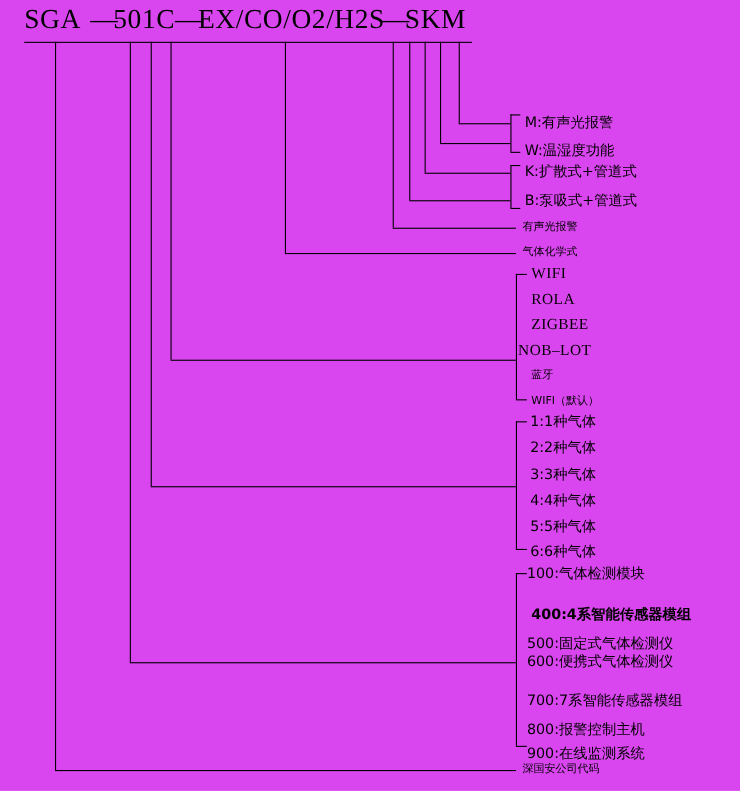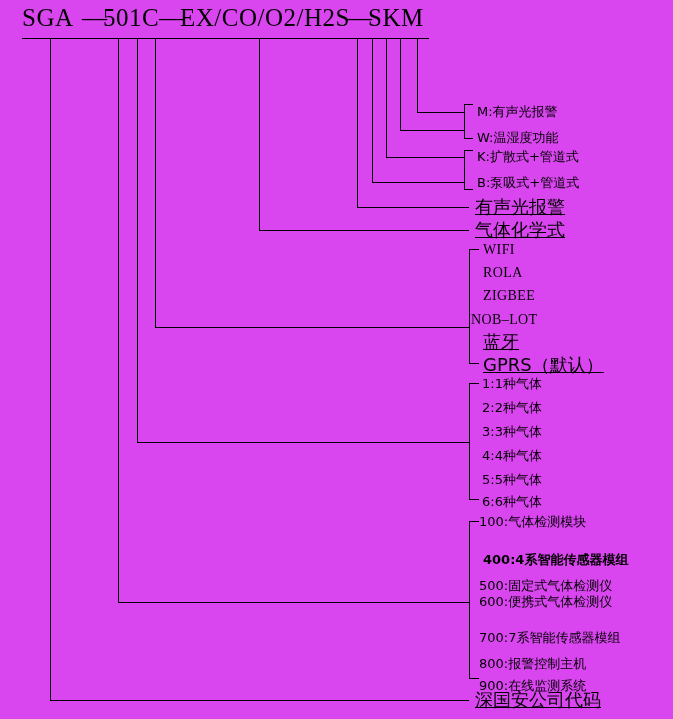--- a/index.html
+++ b/index.html
@@ -52,22 +52,21 @@
   }
   .lbl {
     position: absolute;
     font-family: "Liberation Serif", serif;
     font-size: 13.5px;
     white-space: nowrap;
     line-height: 16px;
   }
   .lbl.cn {
     font-family: "DejaVu Sans", sans-serif;
-    font-size: 18px;
-    text-decoration: underline;
+    font-size: 10px;
   }
   .lbl.mixed {
     font-family: "DejaVu Sans", sans-serif;
     font-size: 13px;
   }
   .lbl.en {
     font-family: "Liberation Serif", serif;
     font-size: 14px;
     letter-spacing: 0.4px;
   }
@@ -123,21 +122,21 @@
   <div class="hl" style="left:155px; top:327px; width:314px;"></div>
   <div class="vl" style="left:469px; top:249px; height:114px;"></div>
   <div class="hl" style="left:469px; top:249px; width:10px;"></div>
   <div class="hl" style="left:469px; top:363px; width:10px;"></div>
 
   <div class="lbl en" style="left:483px; top:242px;">WIFI</div>
   <div class="lbl en" style="left:483px; top:265px;">ROLA</div>
   <div class="lbl en" style="left:483px; top:288px;">ZIGBEE</div>
   <div class="lbl en" style="left:471px; top:312px;">NOB–LOT</div>
   <div class="lbl cn" style="left:483px; top:334px;">蓝牙</div>
-  <div class="lbl cn" style="left:483px; top:357px;">GPRS（默认）</div>
+  <div class="lbl cn" style="left:483px; top:357px;">WIFI（默认）</div>
 
   <div class="vl" style="left:137px; top:38px; height:404px;"></div>
   <div class="hl" style="left:137px; top:442px; width:332px;"></div>
   <div class="vl" style="left:469px; top:383px; height:116px;"></div>
   <div class="hl" style="left:469px; top:383px; width:10px;"></div>
   <div class="hl" style="left:469px; top:499px; width:10px;"></div>
 
   <div class="lbl mixed" style="left:482px; top:376px;">1:1种气体</div>
   <div class="lbl mixed" style="left:482px; top:400px;">2:2种气体</div>
   <div class="lbl mixed" style="left:482px; top:424px;text-align:center;">3:3种气体</div>

